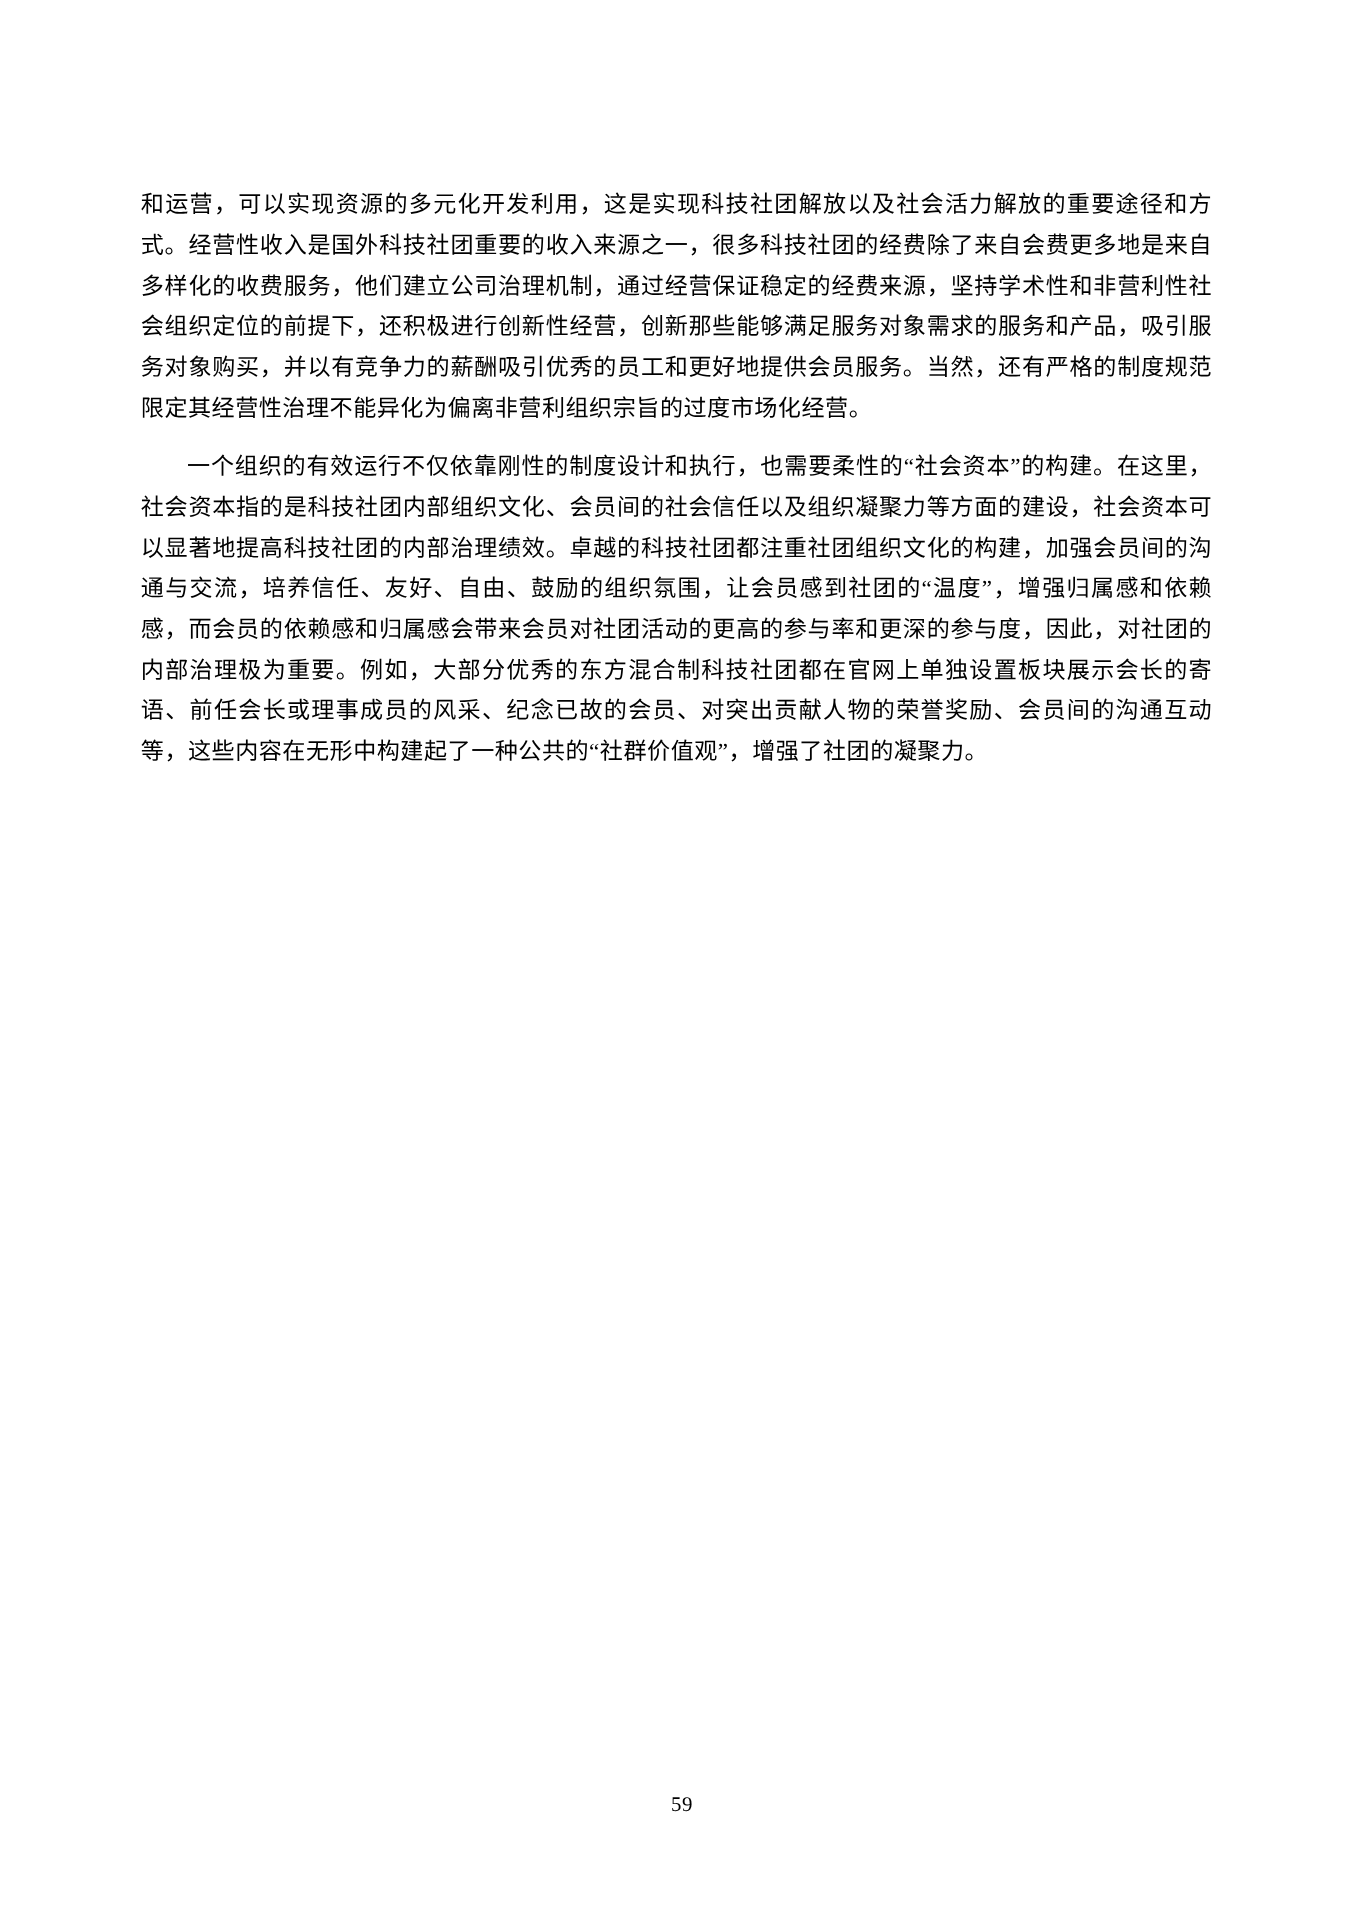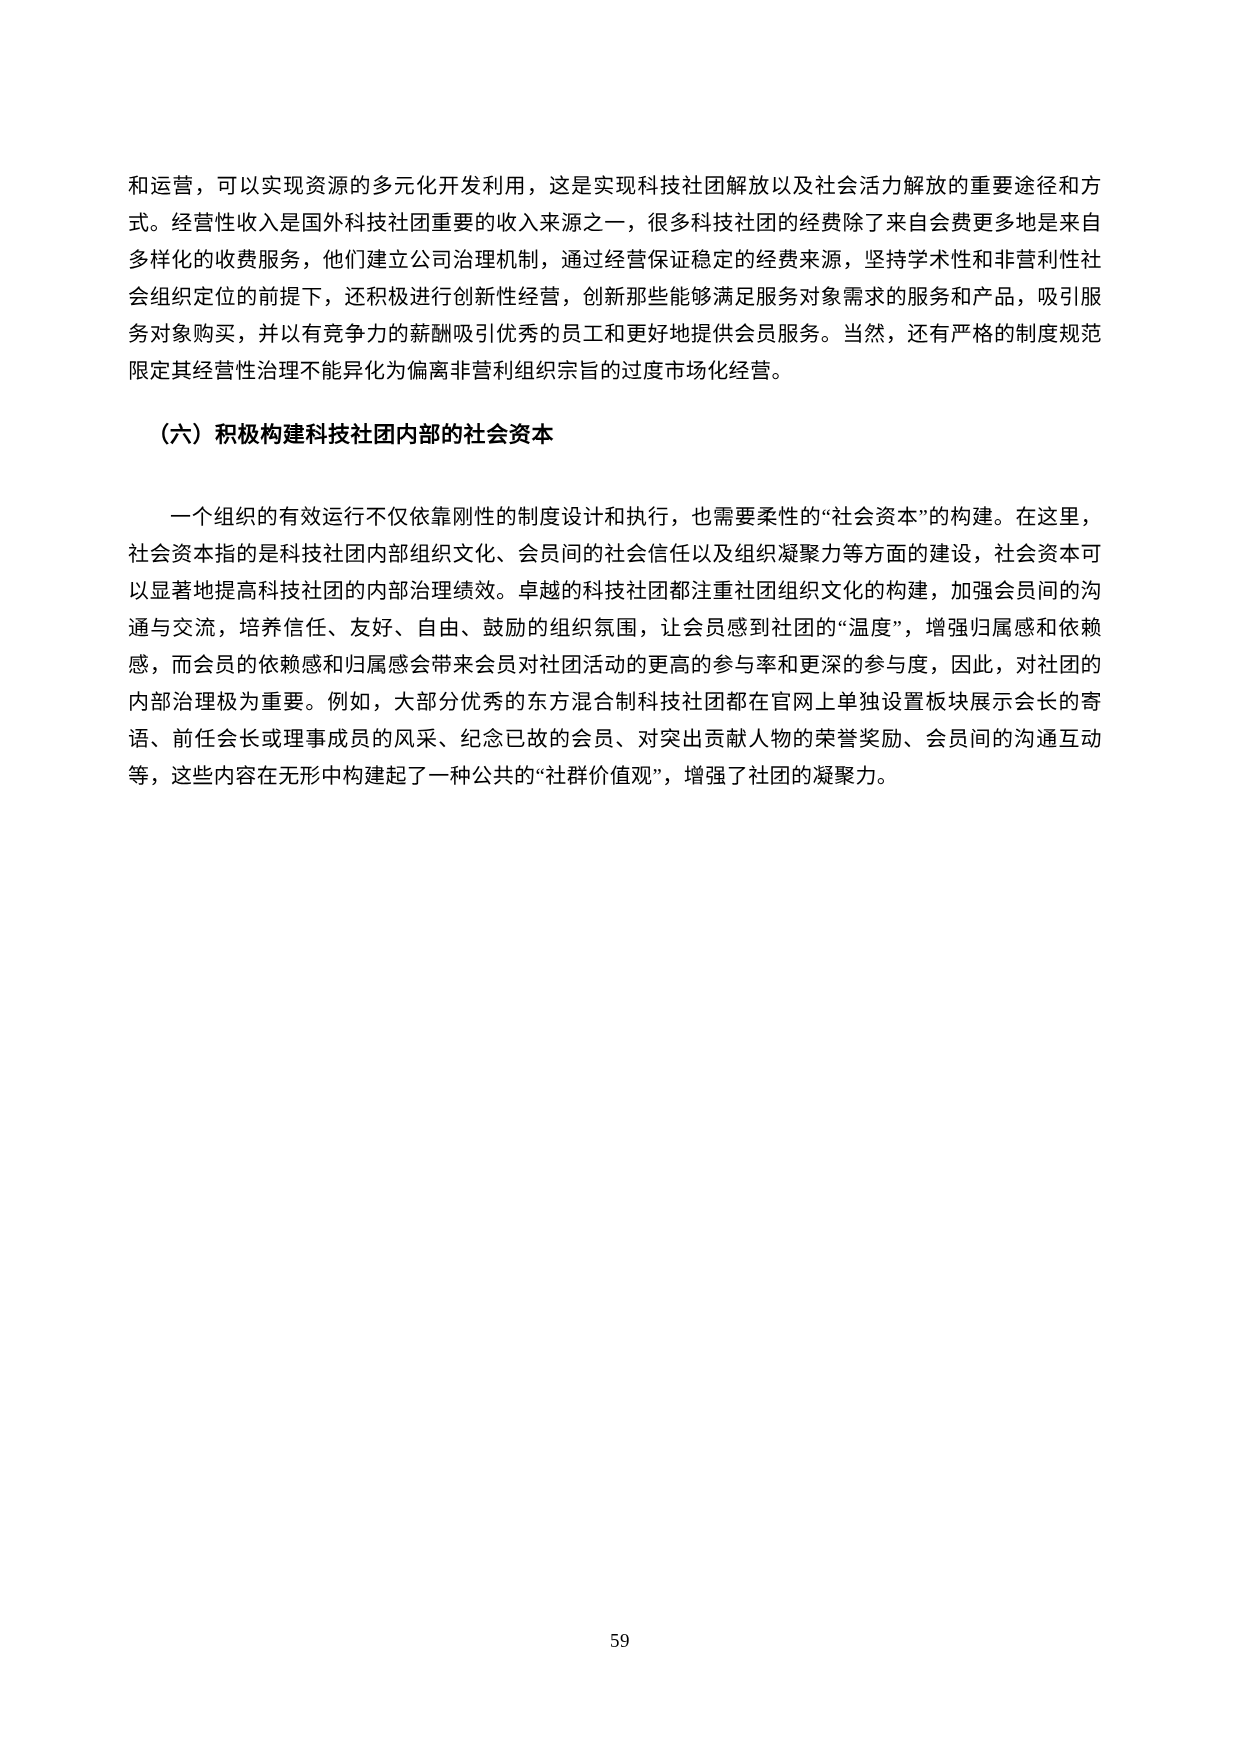--- a/index.html
+++ b/index.html
@@ -54,17 +54,16 @@
     line-height: 26px;
     letter-spacing: 0.5px;
   }
 </style>
 </head>
 <body>
 
 <div class="page">
   <div class="content">
     <p class="body-para">和运营，可以实现资源的多元化开发利用，这是实现科技社团解放以及社会活力解放的重要途径和方式。经营性收入是国外科技社团重要的收入来源之一，很多科技社团的经费除了来自会费更多地是来自多样化的收费服务，他们建立公司治理机制，通过经营保证稳定的经费来源，坚持学术性和非营利性社会组织定位的前提下，还积极进行创新性经营，创新那些能够满足服务对象需求的服务和产品，吸引服务对象购买，并以有竞争力的薪酬吸引优秀的员工和更好地提供会员服务。当然，还有严格的制度规范限定其经营性治理不能异化为偏离非营利组织宗旨的过度市场化经营。</p>
-    <h3 class="section-heading">（六）积极构建科技社团内部的社会资本</h3>
     <p class="body-para first-line-indent">一个组织的有效运行不仅依靠刚性的制度设计和执行，也需要柔性的“社会资本”的构建。在这里，社会资本指的是科技社团内部组织文化、会员间的社会信任以及组织凝聚力等方面的建设，社会资本可以显著地提高科技社团的内部治理绩效。卓越的科技社团都注重社团组织文化的构建，加强会员间的沟通与交流，培养信任、友好、自由、鼓励的组织氛围，让会员感到社团的“温度”，增强归属感和依赖感，而会员的依赖感和归属感会带来会员对社团活动的更高的参与率和更深的参与度，因此，对社团的内部治理极为重要。例如，大部分优秀的东方混合制科技社团都在官网上单独设置板块展示会长的寄语、前任会长或理事成员的风采、纪念已故的会员、对突出贡献人物的荣誉奖励、会员间的沟通互动等，这些内容在无形中构建起了一种公共的“社群价值观”，增强了社团的凝聚力。</p>
   </div>
   <div class="page-number">59</div>
 </div>
 
 </body></html>

